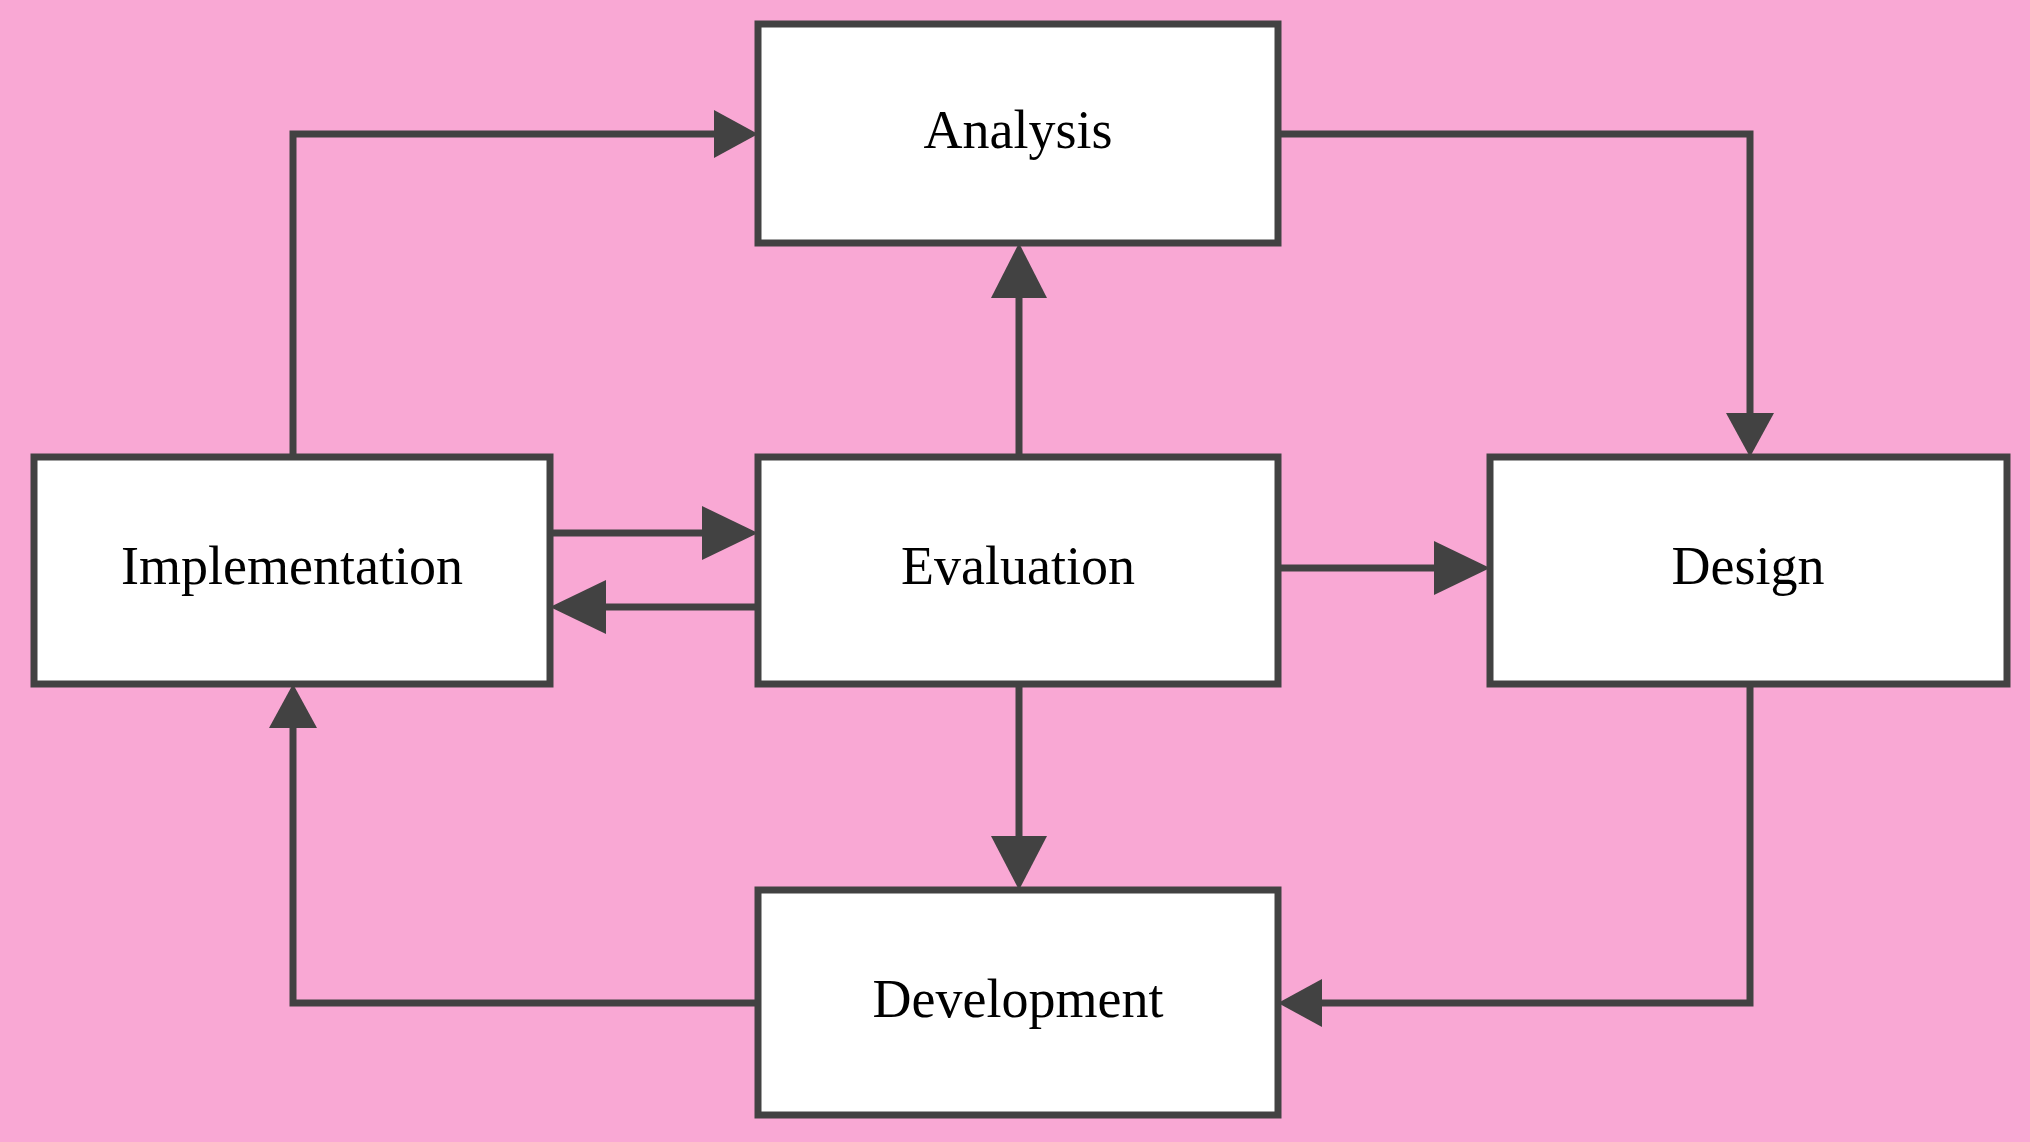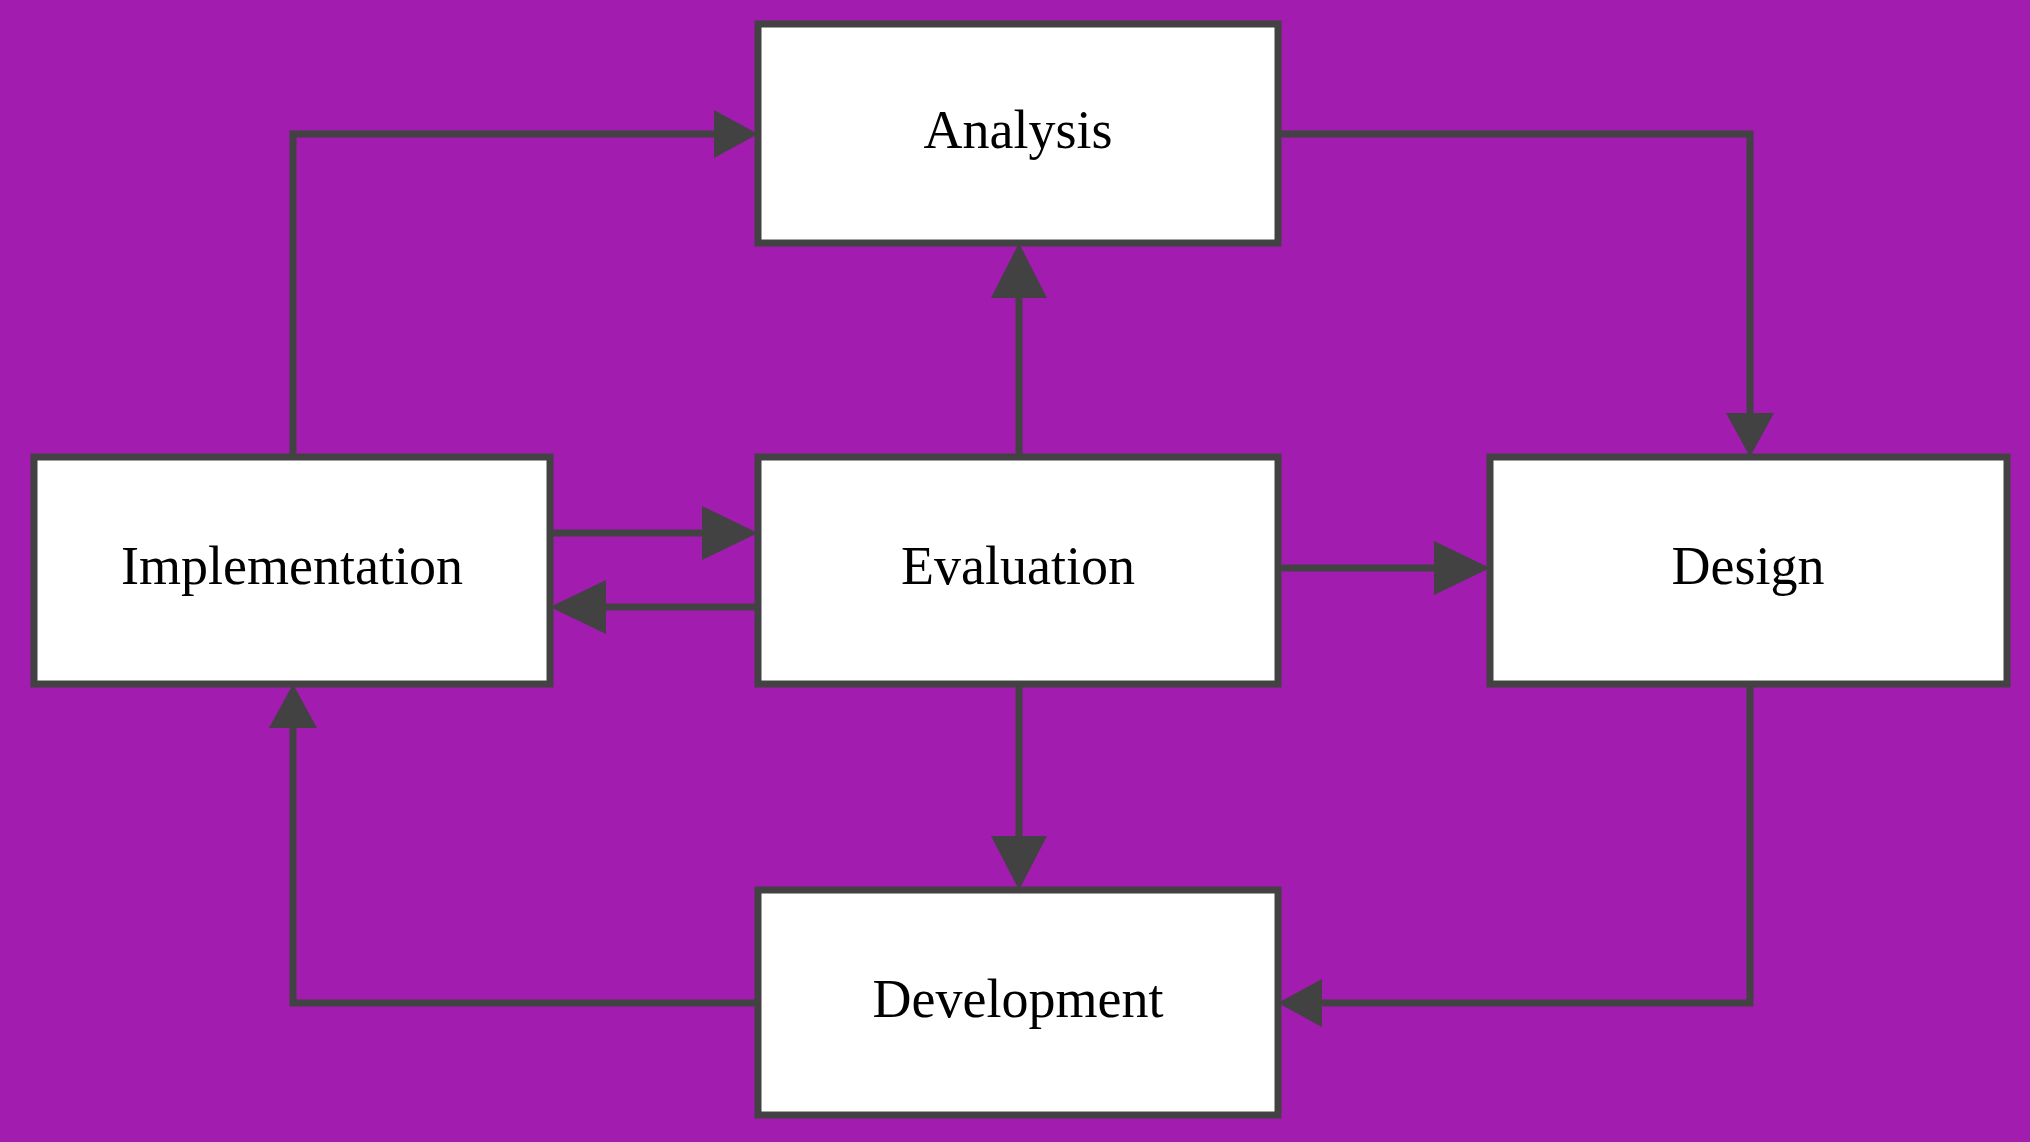--- a/index.html
+++ b/index.html
@@ -4,21 +4,21 @@
 <style>
   html, body {
     margin: 0;
     padding: 0;
     background: #ffffff;
   }
   #diagram-root {
     position: relative;
     width: 2030px;
     height: 1142px;
-    background: #a21caf;
+    background: #f9a8d4;
     font-family: "Liberation Serif", "DejaVu Serif", serif;
     overflow: hidden;
   }
   #adiie-svg {
     position: absolute;
     top: 0;
     left: 0;
     width: 2030px;
     height: 1142px;
     display: block;

